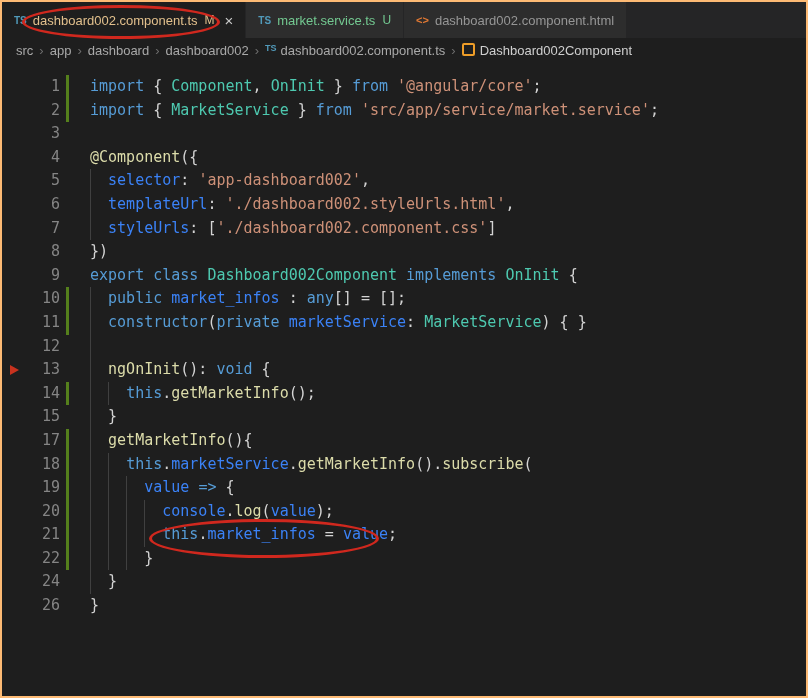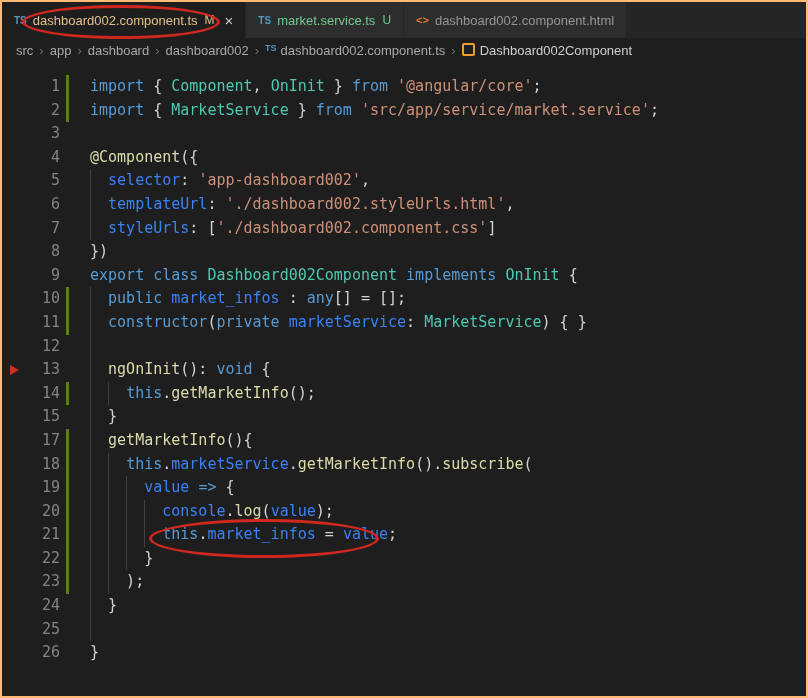--- a/index.html
+++ b/index.html
@@ -236,37 +236,23 @@
       <div class="row">
         <div class="glyph"></div>
         <div class="num">22</div>
         <div class="barcol">
           <div class="added" style="background: rgb(85, 128, 28);"></div>
         </div>
         <div class="code"><span class="guide" style="left: calc(0ch + 16px);"></span><span class="guide" style="left: calc(2ch + 16px);"></span><span class="guide" style="left: calc(4ch + 16px);"></span><span class="tk-p">      }</span></div>
       </div>
       <div class="row">
         <div class="glyph"></div>
-        <div class="num">23</div>
-        <div class="barcol">
-          <div class="added" style="background: rgb(85, 128, 28);"></div>
-        </div>
-        <div class="code"><span class="guide" style="left: calc(0ch + 16px);"></span><span class="guide" style="left: calc(2ch + 16px);"></span><span class="tk-p">    );</span></div>
-      </div>
-      <div class="row">
-        <div class="glyph"></div>
         <div class="num">24</div>
         <div class="barcol"></div>
         <div class="code"><span class="guide" style="left: calc(0ch + 16px);"></span><span class="tk-p">  }</span></div>
-      </div>
-      <div class="row">
-        <div class="glyph"></div>
-        <div class="num">25</div>
-        <div class="barcol"></div>
-        <div class="code"><span class="guide" style="left: calc(0ch + 16px);"></span></div>
       </div>
       <div class="row">
         <div class="glyph"></div>
         <div class="num">26</div>
         <div class="barcol"></div>
         <div class="code"><span class="tk-p">}</span></div>
       </div>
     </div>
   <div class="ellipse" id="ann-tab"></div>
   <div class="ellipse" id="ann-code"></div>

